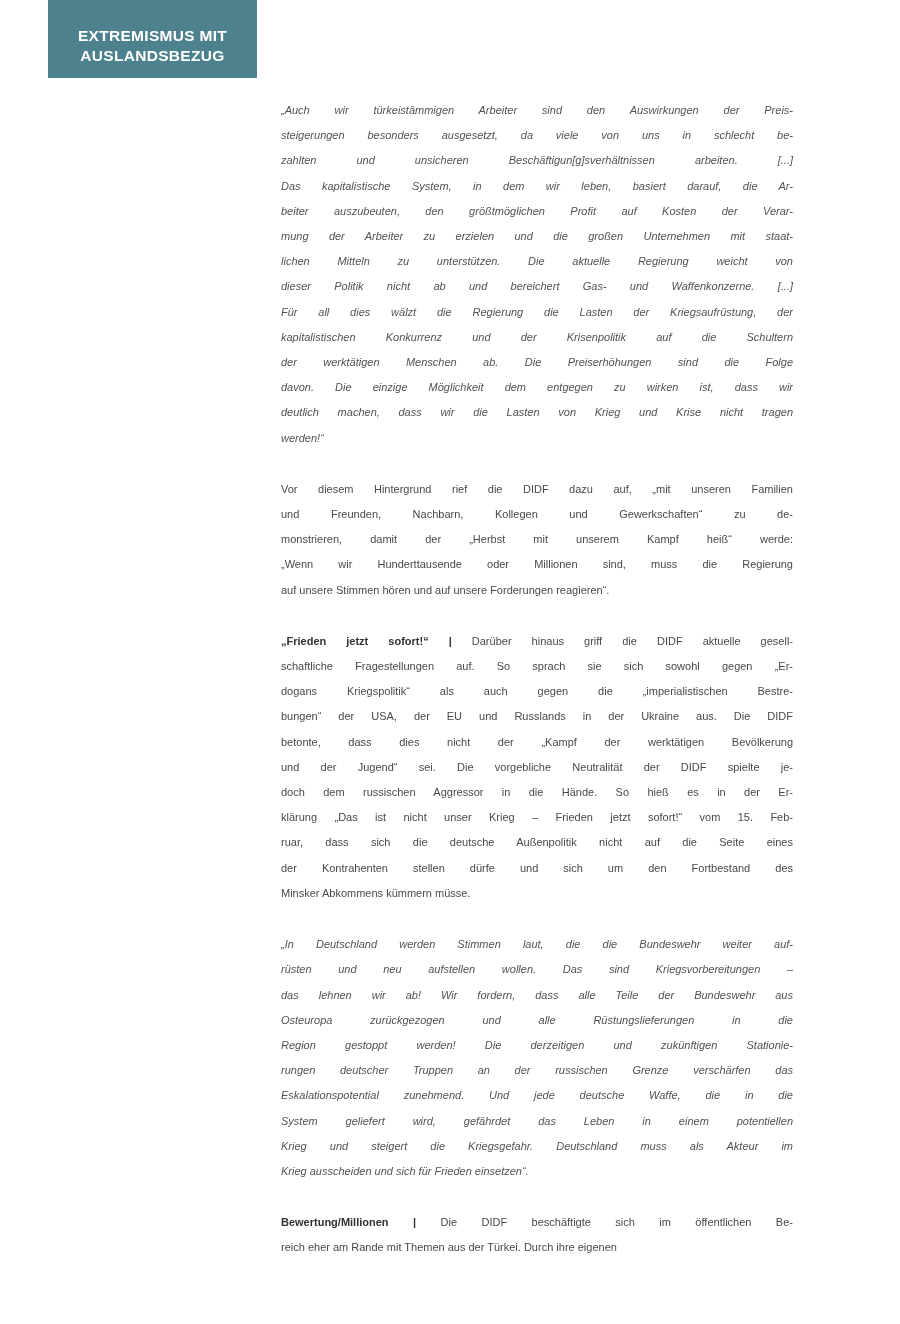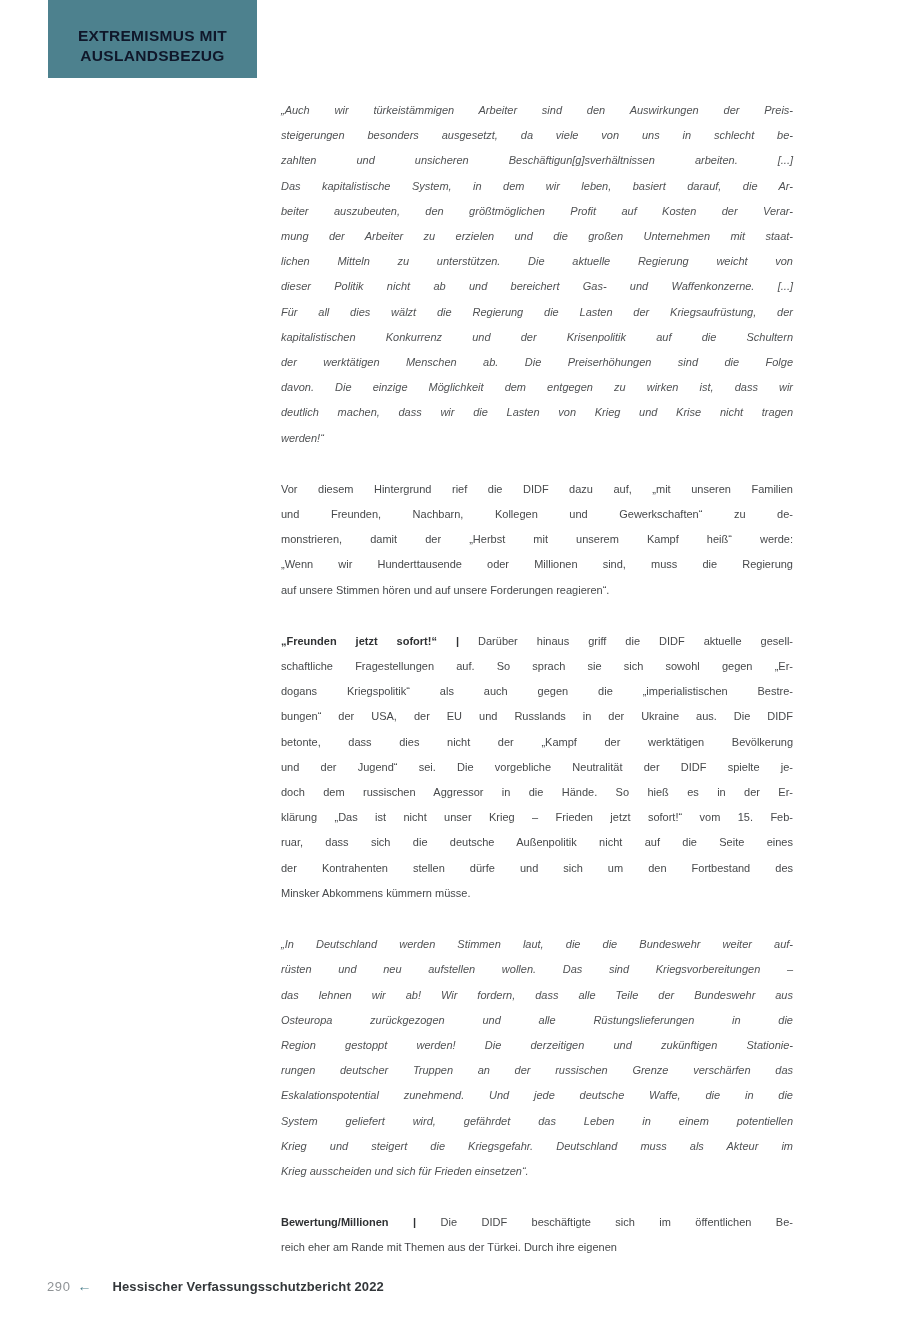--- a/index.html
+++ b/index.html
@@ -14,21 +14,21 @@
     width: 900px; height: 1324px;
     background: #ffffff;
     overflow: hidden;
   }
   
   .chapter-tab {
     position: absolute;
     left: 48px; top: 0;
     width: 209px; height: 78px;
     background: var(--teal, #4d818e);
-    color: #0f172a;
+    color: #ffffff;
     font-weight: bold;
     font-size: 15.5px;
     line-height: 20px;
     letter-spacing: 0.3px;
     text-align: center;
     display: flex;
     flex-direction: column;
     justify-content: center;
     padding-top: 14px;
     box-sizing: border-box;
@@ -110,21 +110,21 @@
         <div class="line">werden!“</div>
       </div>
       <div class="para regular">
         <div class="line jl">Vor diesem Hintergrund rief die DIDF dazu auf, „mit unseren Familien</div>
         <div class="line jl">und Freunden, Nachbarn, Kollegen und Gewerkschaften“ zu de-</div>
         <div class="line jl">monstrieren, damit der „Herbst mit unserem Kampf heiß“ werde:</div>
         <div class="line jl">„Wenn wir Hunderttausende oder Millionen sind, muss die Regierung</div>
         <div class="line">auf unsere Stimmen hören und auf unsere Forderungen reagieren“.</div>
       </div>
       <div class="para regular">
-        <div class="line jl"><span class="lead">„Freunden jetzt sofort!“ |</span> Darüber hinaus griff die DIDF aktuelle gesell-</div>
+        <div class="line jl"><span class="lead">„Frieden jetzt sofort!“ |</span> Darüber hinaus griff die DIDF aktuelle gesell-</div>
         <div class="line jl">schaftliche Fragestellungen auf. So sprach sie sich sowohl gegen „Er-</div>
         <div class="line jl">dogans Kriegspolitik“ als auch gegen die „imperialistischen Bestre-</div>
         <div class="line jl">bungen“ der USA, der EU und Russlands in der Ukraine aus. Die DIDF</div>
         <div class="line jl">betonte, dass dies nicht der „Kampf der werktätigen Bevölkerung</div>
         <div class="line jl">und der Jugend“ sei. Die vorgebliche Neutralität der DIDF spielte je-</div>
         <div class="line jl">doch dem russischen Aggressor in die Hände. So hieß es in der Er-</div>
         <div class="line jl">klärung „Das ist nicht unser Krieg – Frieden jetzt sofort!“ vom 15. Feb-</div>
         <div class="line jl">ruar, dass sich die deutsche Außenpolitik nicht auf die Seite eines</div>
         <div class="line jl">der Kontrahenten stellen dürfe und sich um den Fortbestand des</div>
         <div class="line">Minsker Abkommens kümmern müsse.</div>
@@ -140,19 +140,14 @@
         <div class="line jl">System geliefert wird, gefährdet das Leben in einem potentiellen</div>
         <div class="line jl">Krieg und steigert die Kriegsgefahr. Deutschland muss als Akteur im</div>
         <div class="line">Krieg ausscheiden und sich für Frieden einsetzen“.</div>
       </div>
       <div class="para regular">
         <div class="line jl"><span class="lead">Bewertung/Millionen |</span> Die DIDF beschäftigte sich im öffentlichen Be-</div>
         <div class="line">reich eher am Rande mit Themen aus der Türkei. Durch ihre eigenen</div>
       </div>
     </div>
 
-  <div class="footer">
-    <span class="page-number">290</span>
-    <span class="back-arrow">←</span>
-    <span class="report-title">Hessischer Verfassungsschutzbericht 2022</span>
-  </div>
 
 </div>
 
 </body></html>

